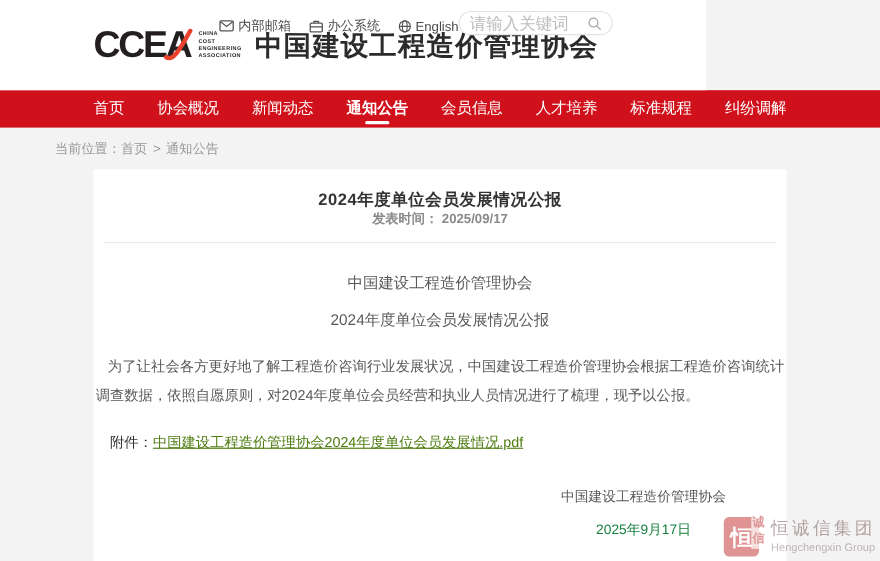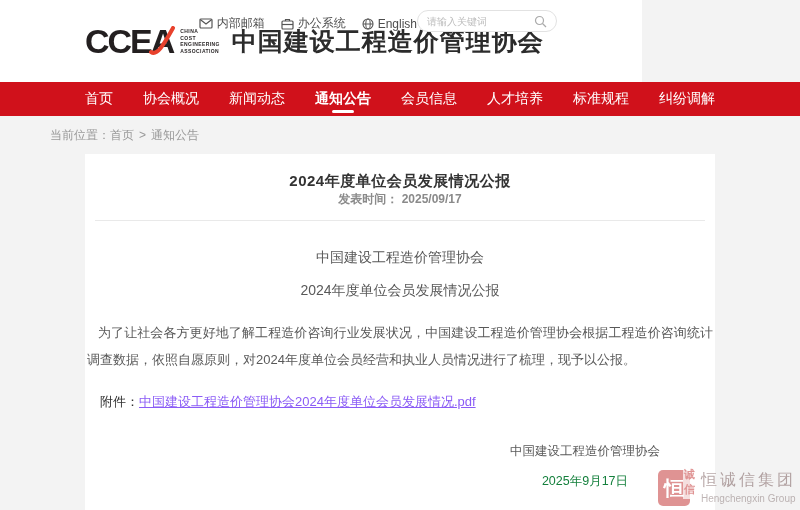--- a/index.html
+++ b/index.html
@@ -15,21 +15,21 @@
   .ccea svg { position:absolute; right:-4px; top:2px; }
   .logo-sub { margin-left:7px; display:flex; flex-direction:column; justify-content:center; }
   .logo-sub span { font-size:5px; font-weight:700; color:#231f20; letter-spacing:.4px; line-height:1.3; }
   .org-name { margin-left:12px; font-size:25px; font-weight:700; color:#2b2b2b; letter-spacing:1px; }
 
   .header-right { position:absolute; right:85px; top:3px; display:flex; flex-direction:row; align-items:flex-end; }
   .quick-links { display:flex; align-items:center; gap:16px; }
   .quick-link { display:flex; align-items:center; gap:4px; font-size:12px; color:#4d4d4d; cursor:pointer; }
   .search-pill { margin-top:7px; width:140px; height:22px; border:1px solid #e2e2e2; border-radius:12px;
     background:#fff; display:flex; align-items:center; justify-content:space-between; padding:0 9px; }
-  .search-pill input { border:none; outline:none; width:100px; font-size:10px; color:#666; background:transparent;
+  .search-pill input { border:none; outline:none; width:100px; font-size:15px; color:#666; background:transparent;
     font-family:Liberation Sans, sans-serif; }
   .search-pill input::placeholder { color:#bdbdbd; }
 
   
   .nav { width:800px; height:34px; background:#d0111b; }
   .nav-inner { width:630px; margin-left:85px; height:100%;
     display:flex; justify-content:space-between; align-items:center; }
   .nav-item { position:relative; color:#ffffff; font-size:14px; height:100%;
     display:flex; align-items:center; cursor:pointer; }
   .nav-item.active { font-weight:700; }
@@ -45,21 +45,21 @@
   .card { position:relative; width:630px; margin-left:85px; height:369px;
     background:#ffffff; padding-top:18px; }
   .article-title { text-align:center; font-size:15px; font-weight:700; color:#333; letter-spacing:.5px; }
   .article-meta { text-align:center; font-size:12px; font-weight:600; color:#8a8a8a; }
   .divider { margin:12px 10px 0 10px; border-bottom:1px solid #e9e9e9; }
   .body-line { margin-top:28px; text-align:center; font-size:14px; color:#595959; }
   .body-line + .body-line { margin-top:15px; }
   .article-paragraph { margin:20px 2px 0 2px; font-size:13px; color:#595959;
     line-height:2.05; text-indent:11px; text-align:justify; }
   .attachment { margin-top:20px; padding-left:15px; font-size:13px; color:#333; }
-  .attachment a { color:#8b5cf6; text-decoration:underline; cursor:pointer; }
+  .attachment a { color:#4d7c0f; text-decoration:underline; cursor:pointer; }
   .signature { margin-top:32px; text-align:right; padding-right:55px; }
   .signature-inner { display:inline-block; text-align:center; }
   .sig-name { font-size:12.5px; color:#595959; }
   .sig-date { margin-top:13px; font-size:12.5px; color:#15803d; }
 
   
   .watermark { position:absolute; right:4px; bottom:2px; display:flex; align-items:center;
     gap:5px; opacity:.55; pointer-events:none; }
   .wm-seal { position:relative; width:38px; height:42px; }
   .wm-seal-box { position:absolute; left:0; top:4px; width:32px; height:36px;

